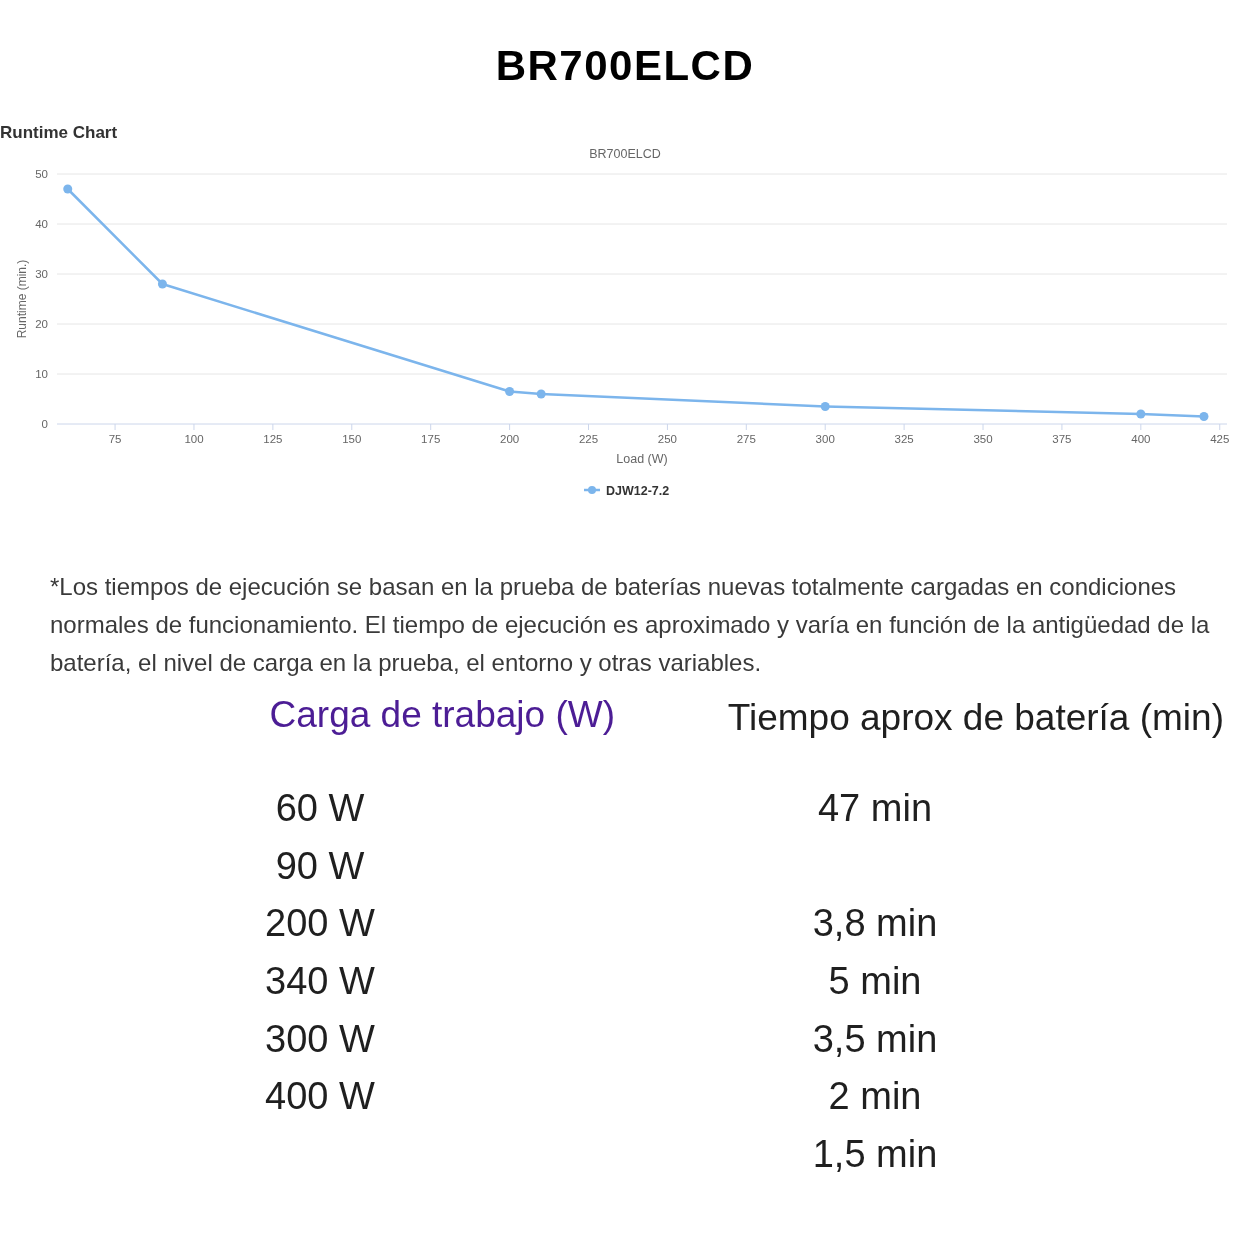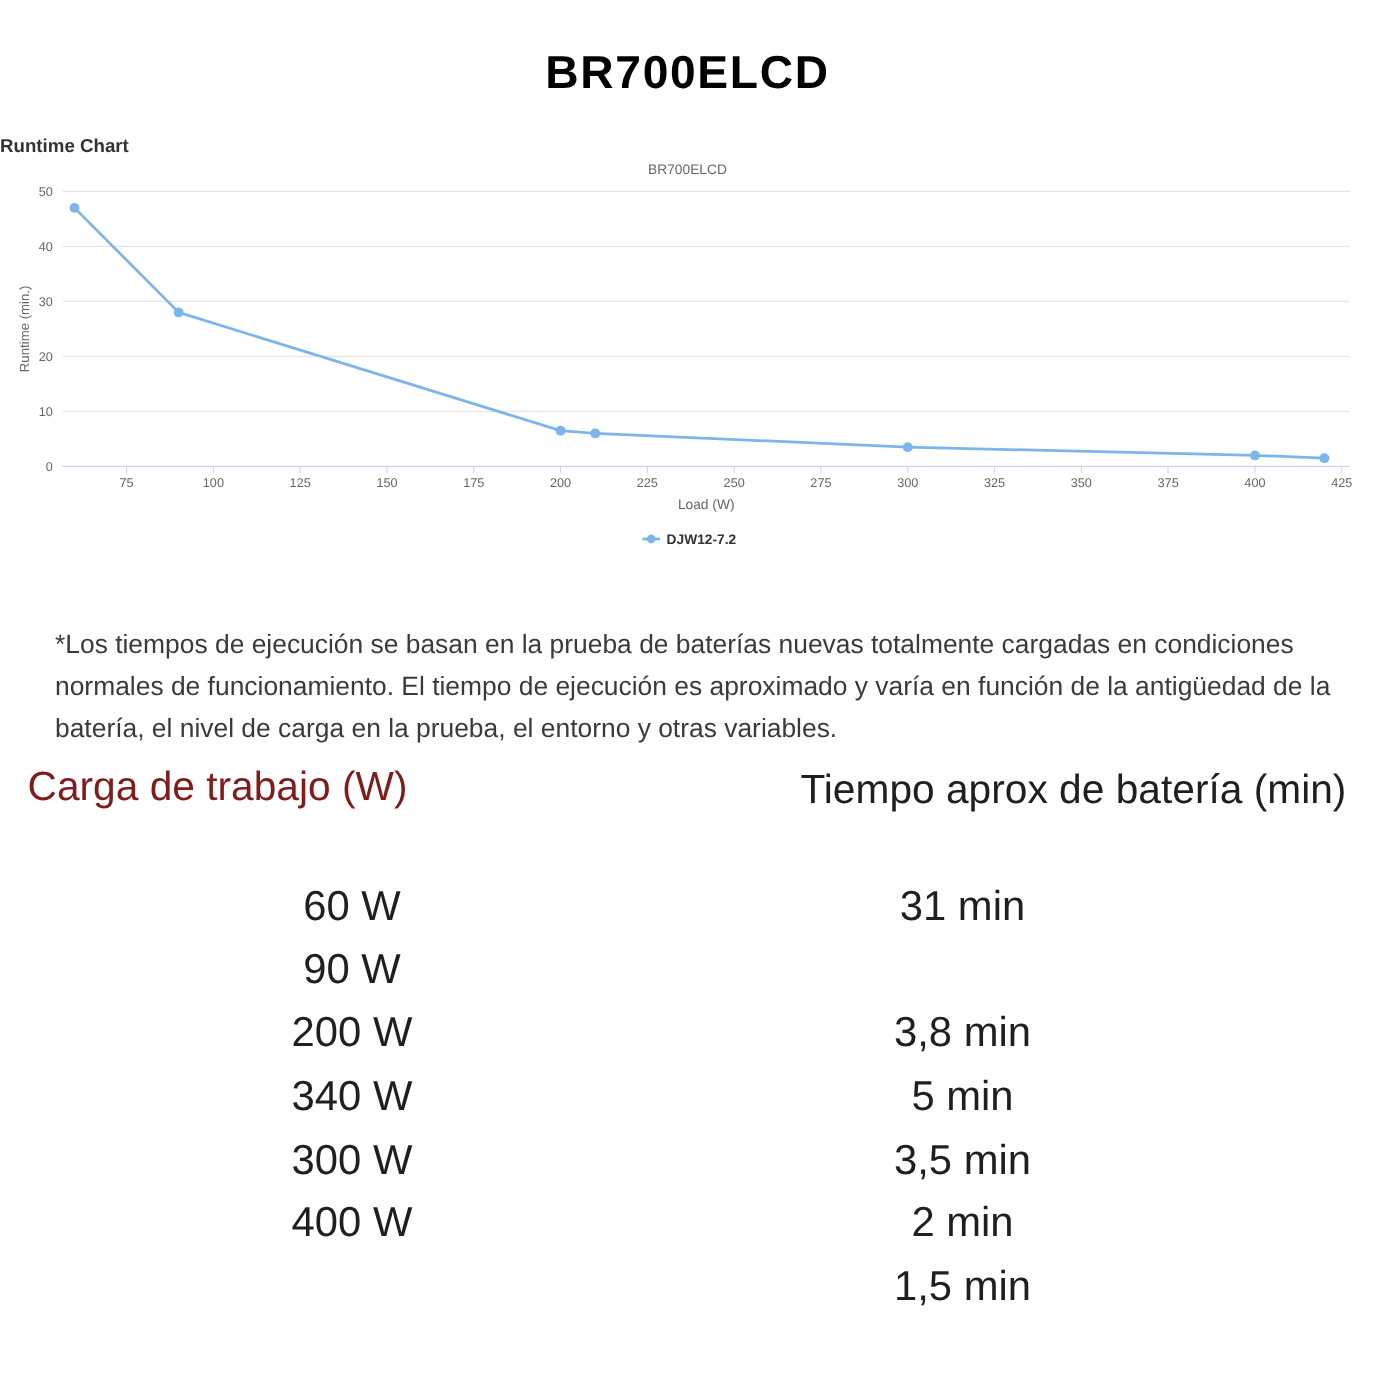--- a/index.html
+++ b/index.html
@@ -27,30 +27,30 @@
   }
   .chart-svg { position: absolute; top: 0; left: 0; }
 
   .disclaimer {
     position: absolute; top: 536px; left: 50px; width: 1186px;
     font-size: 24px; line-height: 38px; color: #3a3a3a; margin-top: 32px;
   }
 
   .table-header-load {
     position: absolute; top: 694px; left: 25px; width: 590px;
-    text-align: left; font-size: 37px; color: #7f1d1d;
+    text-align: right; font-size: 37px; color: #4c1d95;
   }
   .table-header-time {
     position: absolute; top: 697px; left: 584px; width: 640px;
     text-align: right; font-size: 37px; color: #1f1f1f;
   }
   .table-rows { position: absolute; top: 780px; left: 0; width: 1250px; }
   .trow { position: relative; height: 57.7px; }
   .tcell {
-    position: absolute; top: 16px; height: 57.7px; line-height: 57.7px;
+    position: absolute; top: 0; height: 57.7px; line-height: 57.7px;
     text-align: center; font-size: 38px; color: #1f1f1f; white-space: nowrap;
   }
   .tleft  { left: 120px; width: 400px; }
   .tright { left: 550px; width: 650px; }
 </style>
 </head>
 <body>
 
 <div class="page">
 
@@ -118,21 +118,21 @@
     </svg>
 
   <div class="disclaimer">*Los tiempos de ejecución se basan en la prueba de baterías nuevas totalmente cargadas en condiciones normales de funcionamiento. El tiempo de ejecución es aproximado y varía en función de la antigüedad de la batería, el nivel de carga en la prueba, el entorno y otras variables.</div>
 
   <div class="table-header-load">Carga de trabajo (W)</div>
   <div class="table-header-time">Tiempo aprox de batería (min)</div>
 
   <div class="table-rows">
       <div class="trow">
         <div class="tcell tleft">60 W</div>
-        <div class="tcell tright">31 min</div>
+        <div class="tcell tright">47 min</div>
       </div>
       <div class="trow">
         <div class="tcell tleft">90 W</div>
       </div>
       <div class="trow">
         <div class="tcell tleft">200 W</div>
         <div class="tcell tright">3,8 min</div>
       </div>
       <div class="trow">
         <div class="tcell tleft">340 W</div>

